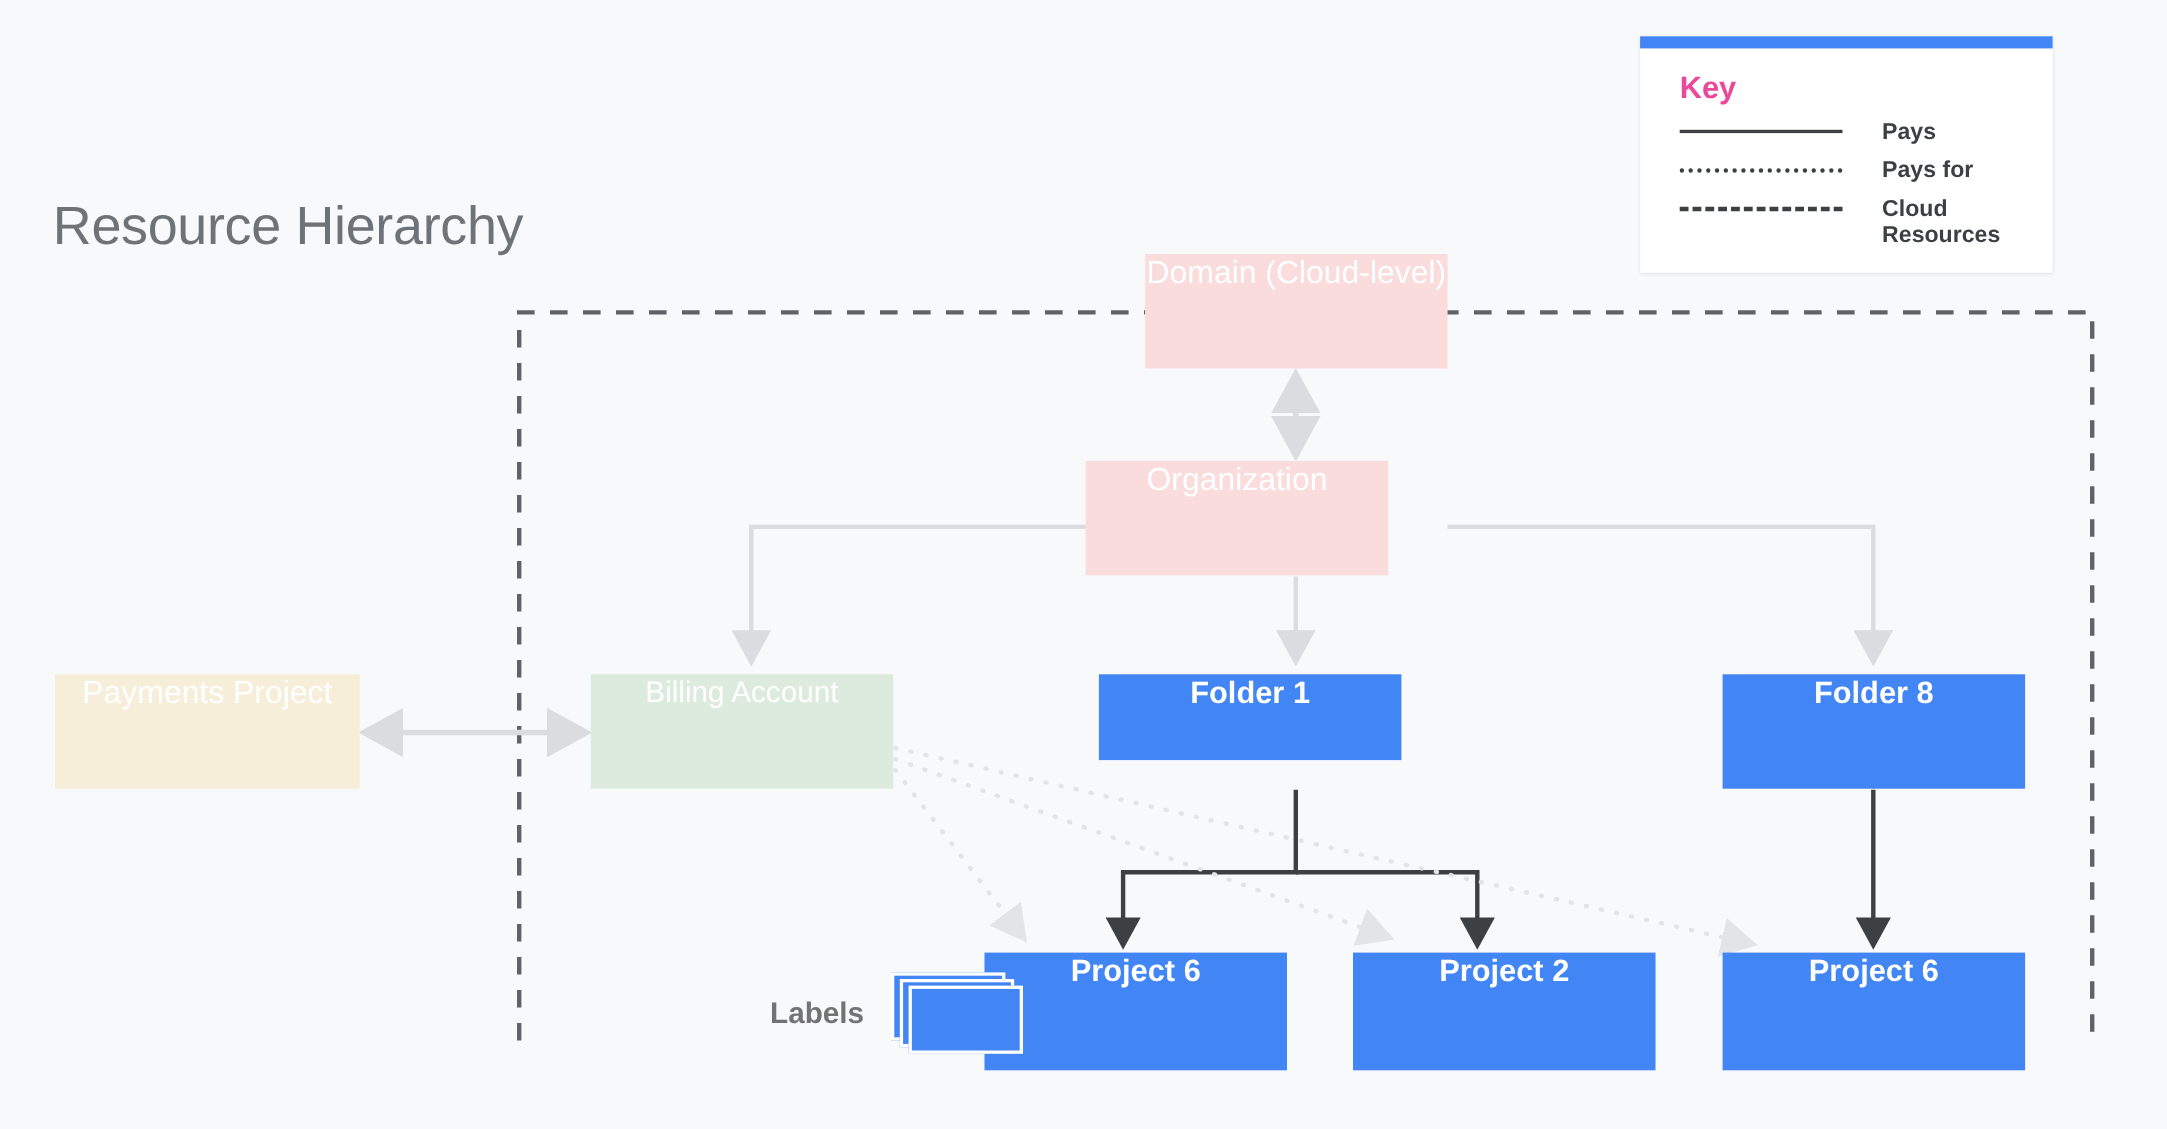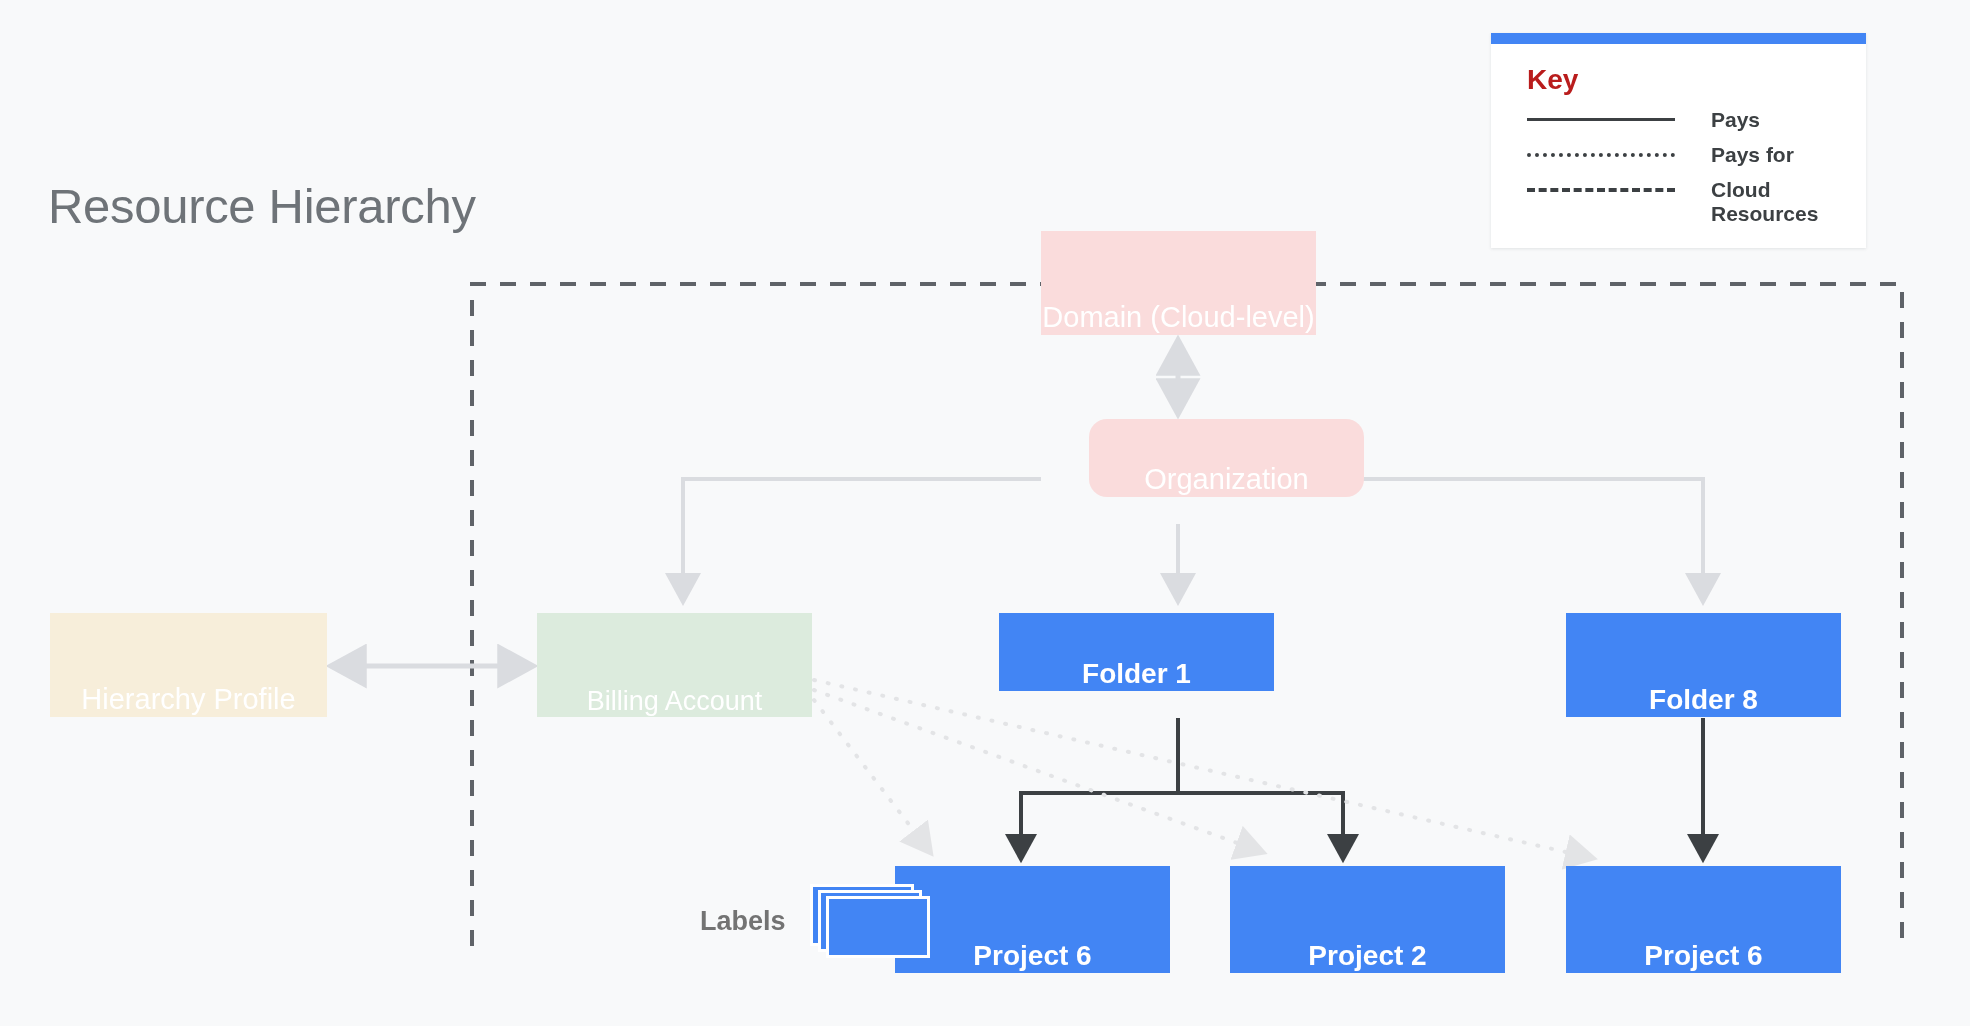--- a/index.html
+++ b/index.html
@@ -39,21 +39,21 @@
     font-weight: 400;
     color: #6e7378;
     letter-spacing: -0.3px;
     white-space: nowrap;
   }
 
   
   .node {
     position: absolute;
     display: flex;
-    align-items: flex-end;
+    align-items: flex-start;
     justify-content: center;
     box-sizing: border-box;
     text-align: center;
     line-height: 1.2;
   }
   .node-label { display: block; }
 
   .node.pink {
     background: #fadcdc;
     color: #ffffff;
@@ -73,21 +73,21 @@
     font-weight: 400;
   }
   .node.blue {
     background: #4285f4;
     color: #ffffff;
     font-size: 28px;
     font-weight: 700;
   }
 
   #node-domain       { left: 1041px; top: 231px;  width: 275px; height: 104px; }
-  #node-organization { left: 1089px; top: 419px;  width: 275px; height: 78px; border-radius: 18px; }
+  #node-organization { left: 987px; top: 419px;  width: 275px; height: 104px; }
   #node-payments     { left: 50px;   top: 613px;  width: 277px; height: 104px; }
   #node-billing      { left: 537px;  top: 613px;  width: 275px; height: 104px; }
   #node-folder1      { left: 999px; top: 613px;  width: 275px; height: 78px; }
   #node-folder2      { left: 1566px; top: 613px;  width: 275px; height: 104px; }
   #node-project1     { left: 895px;  top: 866px;  width: 275px; height: 107px; }
   #node-project2     { left: 1230px; top: 866px;  width: 275px; height: 107px; }
   #node-project3     { left: 1566px; top: 866px;  width: 275px; height: 107px; }
 
   
   #labels-group {
@@ -132,21 +132,21 @@
   #key-top-bar {
     height: 11px;
     background: #4285f4;
     width: 100%;
   }
   #key-body {
     padding: 22px 0 14px 36px;
     position: relative;
   }
   #key-title {
-    color: #b91c1c;
+    color: #ec4899;
     font-size: 28px;
     font-weight: 700;
     margin-bottom: 14px;
     line-height: 1;
   }
   .key-row {
     display: flex;
     align-items: flex-start;
     margin-bottom: 9px;
     min-height: 26px;
@@ -224,21 +224,21 @@
 
   <div class="node pink" id="node-domain">
     <span class="node-label">Domain (Cloud-level)</span>
   </div>
 
   <div class="node pink" id="node-organization">
     <span class="node-label">Organization</span>
   </div>
 
   <div class="node cream" id="node-payments">
-    <span class="node-label">Hierarchy Profile</span>
+    <span class="node-label">Payments Project</span>
   </div>
 
   <div class="node green" id="node-billing">
     <span class="node-label">Billing Account</span>
   </div>
 
   <div class="node blue" id="node-folder1">
     <span class="node-label">Folder 1</span>
   </div>
 

